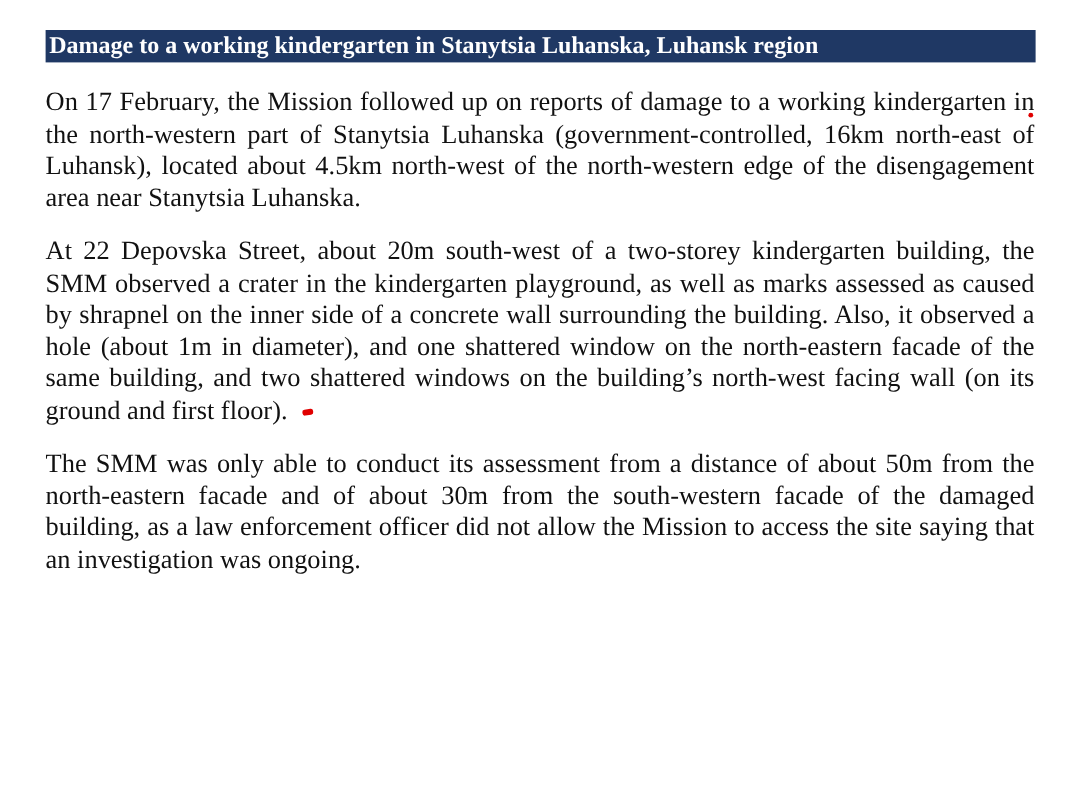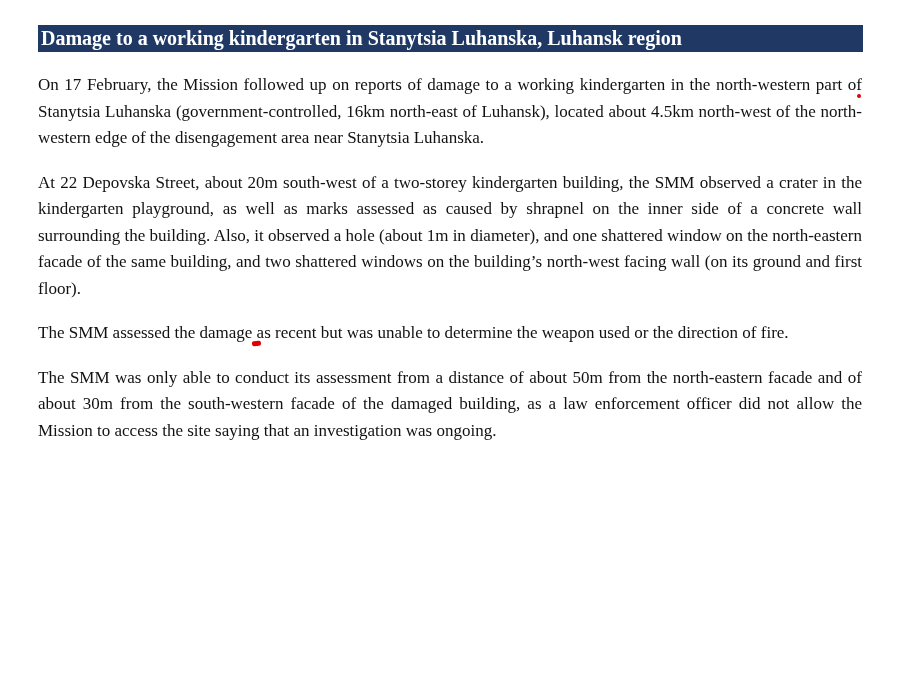--- a/index.html
+++ b/index.html
@@ -32,21 +32,21 @@
     font-weight: bold;
     line-height: 27px;
     white-space: nowrap;
     overflow: hidden;
   }
   .body-text {
     position: absolute;
     left: 38px;
     top: 72px;
     width: 824px;
-    font-size: 17px;
+    font-size: 22px;
     line-height: 26.5px;
     color: #111111;
     text-align: justify;
   }
   .body-text p {
     margin: 0 0 18px 0;
     padding: 0;
   }
   .red-mark {
     position: absolute;
@@ -73,20 +73,19 @@
 
 <div class="page">
 
   <div class="title-bar" style="background: rgb(31, 56, 100); color: rgb(255, 255, 255);">
     <span>Damage to a working kindergarten in Stanytsia Luhanska, Luhansk region</span>
   </div>
 
   <div class="body-text">
     <p>On 17 February, the Mission followed up on reports of damage to a working kindergarten in the north-western part of Stanytsia Luhanska (government-controlled, 16km north-east of Luhansk), located about 4.5km north-west of the north-western edge of the disengagement area near Stanytsia Luhanska.</p>
     <p>At 22 Depovska Street, about 20m south-west of a two-storey kindergarten building, the SMM observed a crater in the kindergarten playground, as well as marks assessed as caused by shrapnel on the inner side of a concrete wall surrounding the building. Also, it observed a hole (about 1m in diameter), and one shattered window on the north-eastern facade of the same building, and two shattered windows on the building’s north-west facing wall (on its ground and first floor).</p>
-    <p>The SMM assessed the damage as recent but was unable to determine the weapon used or the direction of fire.</p>
     <p>The SMM was only able to conduct its assessment from a distance of about 50m from the north-eastern facade and of about 30m from the south-western facade of the damaged building, as a law enforcement officer did not allow the Mission to access the site saying that an investigation was ongoing.</p>
   </div>
 
   <span class="red-mark mark-1" style="background: rgb(224, 0, 0);"></span>
   <span class="red-mark mark-2" style="background: rgb(224, 0, 0);"></span>
 
 </div>
 
 </body></html>

